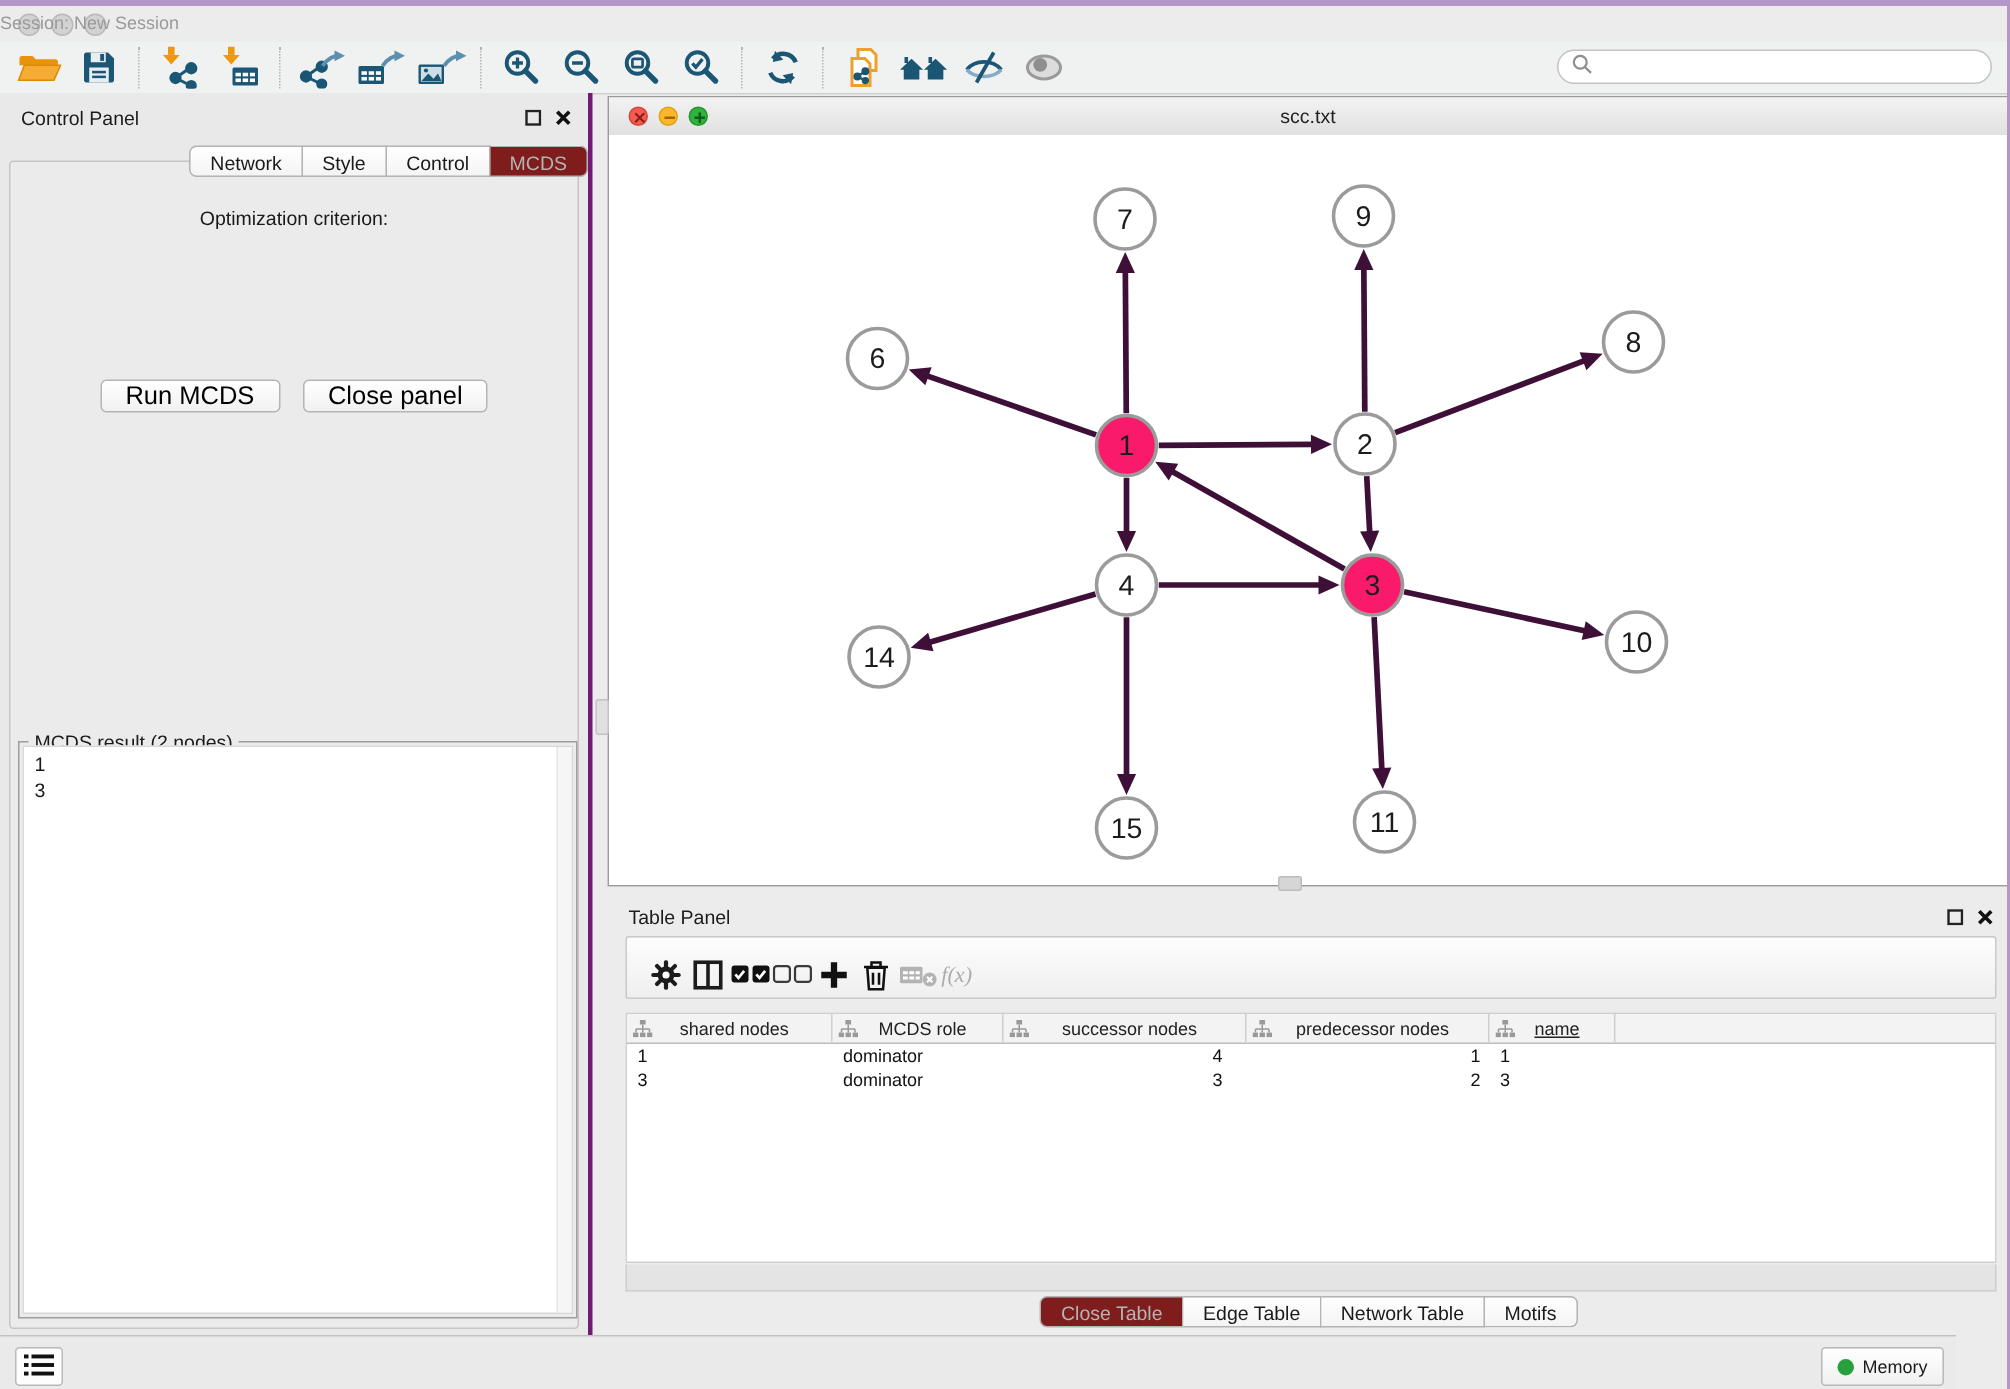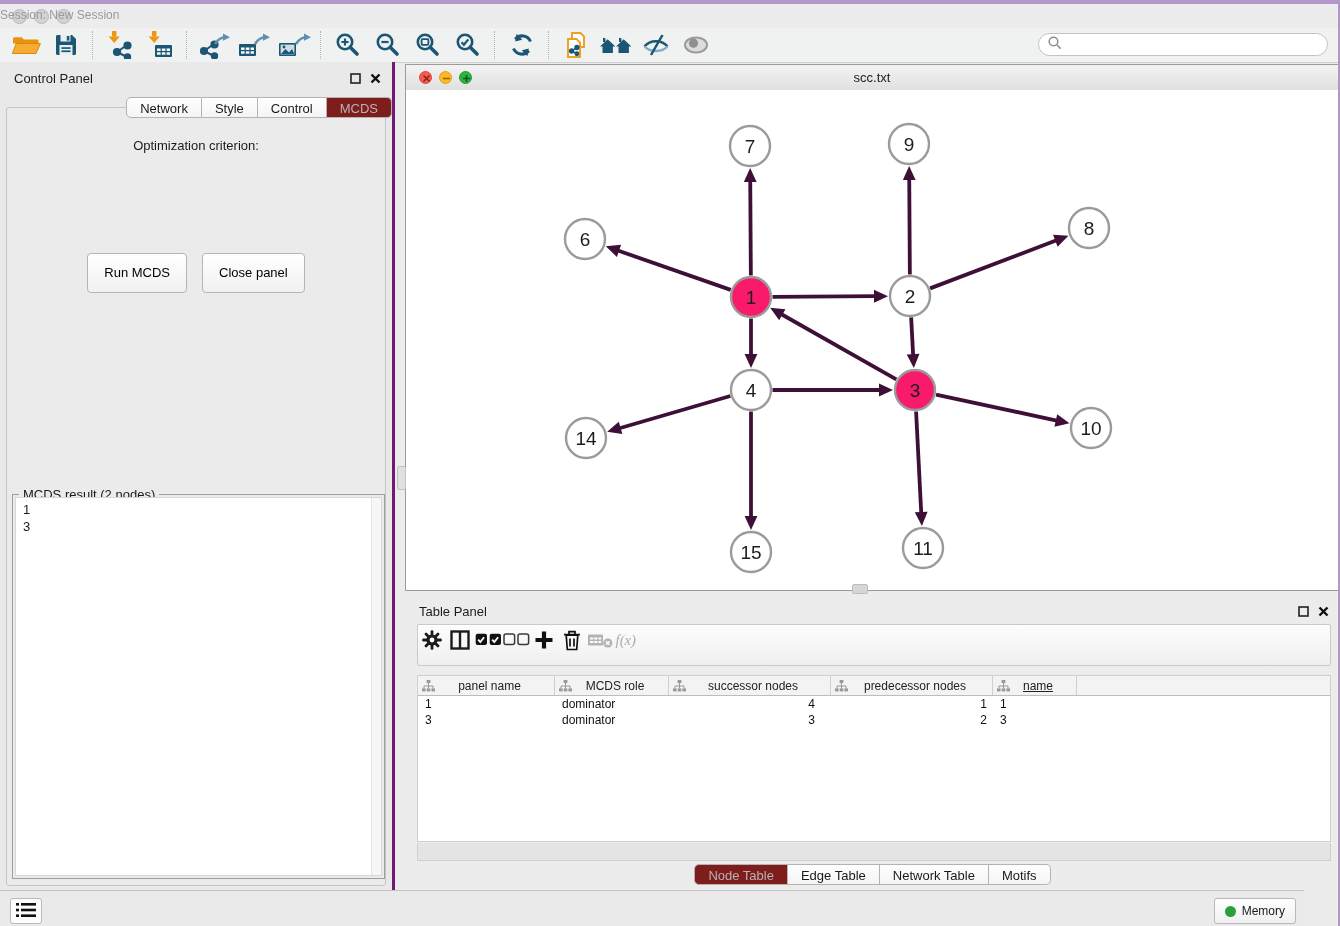--- a/index.html
+++ b/index.html
@@ -30,40 +30,40 @@
   .seg .tab:first-child{border-left:1px solid #b3b3b3;border-radius:5px 0 0 5px}
   .seg .tab:last-child{border-radius:0 5px 5px 0}
   .seg .tab.active{background:#7f1d1d;color:#b4b4b4}
   #cp-tabs{position:absolute;left:0;right:0;top:35px;display:flex;justify-content:flex-end;z-index:5}
   #cp-box{position:absolute;left:6px;right:6px;top:45px;bottom:4px;border:1px solid #c5c5c5;border-radius:3px;background:#ebebeb}
   #opt-label{position:absolute;left:0;right:0;top:76px;text-align:center;font-size:13px}
   #criterion-select{position:absolute;left:45px;top:158px;width:307px;height:22px;background:#fff;border:1px solid #b5b5b5;
     border-radius:4px;display:flex;align-items:center;box-sizing:border-box;padding-left:9px;font-size:13px}
   #criterion-select .stepper{margin-left:auto;margin-right:6px;display:flex;flex-direction:column;align-items:center;gap:1px}
   .btn-row{position:absolute;left:0;right:0;top:191px;display:flex;justify-content:center;gap:15px}
-  .mac-btn{background:linear-gradient(#ffffff,#f1f1f1);border:1px solid #b5b5b5;border-radius:4px;font-size:13px;
-    height:40px;line-height:20px;padding:0 16px;box-sizing:border-box}
+  .mac-btn{background:linear-gradient(#ffffff,#f1f1f1);border:1px solid #b5b5b5;border-radius:4px;font-size:17px;
+    height:22px;line-height:20px;padding:0 16px;box-sizing:border-box}
   #mcds-group{position:absolute;left:12px;top:432px;width:371px;height:383px;border:1px solid #9e9e9e}
   #mcds-group-label{position:absolute;left:6px;top:-8px;background:#ebebeb;padding:0 4px;font-size:13px}
   #mcds-result{position:absolute;left:2px;top:2px;right:2px;bottom:2px;background:#fff;border:1px solid #d8d8d8;overflow:hidden}
   #mcds-lines{padding:3px 0 0 7px;font-size:13px;line-height:17px}
   .scroll-track{position:absolute;right:0;top:0;bottom:0;width:9px;background:#f6f6f6;border-left:1px solid #e6e6e6}
   
   #net-frame{left:405px;top:64px;width:934px;height:527px;border:1px solid #9b9b9b;background:#fff;box-sizing:border-box}
   #net-titlebar{position:absolute;left:0;top:0;right:0;height:25px;background:linear-gradient(#f3f3f3,#e0e0e0);border-bottom:1px solid #b5b5b5}
   #net-title{position:absolute;left:0;right:0;top:5px;text-align:center;font-size:13px;color:#222}
   .tl{position:absolute;top:6px;width:13px;height:13px;border-radius:50%;box-sizing:border-box}
   #net-canvas{position:absolute;left:0;top:25px;right:0;bottom:0;background:#fff}
   
   .grip-v{left:397px;top:466px;width:7px;height:22px;background:#e0e0e0;border:1px solid #c2c2c2;border-radius:2px;z-index:30}
   .grip-h{left:852px;top:584px;width:14px;height:8px;background:#d6d6d6;border:1px solid #bdbdbd;border-radius:2px;z-index:30}
   
   #table-panel{left:405px;top:595px;width:935px;height:295px;background:#ececec}
   #tp-toolbar{position:absolute;left:12px;right:9px;top:29px;height:42px;background:linear-gradient(#fdfdfd,#efefef);
-    border:1px solid #c9c9c9;border-radius:2px;display:flex;align-items:flex-start;box-sizing:border-box;}
+    border:1px solid #c9c9c9;border-radius:2px;display:flex;align-items:flex-end;padding-left:12px;box-sizing:border-box;}
   .tp-btn{width:28px;height:30px;display:flex;align-items:center;justify-content:center}
   #nt-table{position:absolute;left:12px;right:9px;top:80px;bottom:48px;background:#fff;border:1px solid #cfcfcf;overflow:hidden}
   #nt-header{display:flex;height:19px;background:#f3f3f3;border-bottom:1px solid #bdbdbd}
   .hcell{display:flex;align-items:center;border-right:1px solid #cfcfcf;box-sizing:border-box;font-size:12px;color:#222;position:relative}
   .hcell .hicon{margin-left:4px;display:flex}
   .hcell .hlabel{flex:1;text-align:center;padding-right:10px}
   .trow{display:flex;height:16px;font-size:12px;color:#111}
   .tcell{box-sizing:border-box;overflow:hidden;white-space:nowrap}
   #tp-bottom-strip{position:absolute;left:12px;right:9px;bottom:29px;height:17px;background:#e4e4e4;border:1px solid #cfcfcf;border-top:none}
   #tp-tabs{position:absolute;left:0;right:0;bottom:5px;display:flex;justify-content:center}
@@ -487,21 +487,21 @@
             <svg width="13" height="12" viewBox="0 0 13 12">
               <g fill="#999">
                 <rect x="4.6" y="0" width="3.8" height="3"></rect>
                 <rect x="0" y="8.4" width="3.6" height="3"></rect>
                 <rect x="4.7" y="8.4" width="3.6" height="3"></rect>
                 <rect x="9.4" y="8.4" width="3.6" height="3"></rect>
               </g>
               <path d="M6.5 3v3M2 6h9M2 6v2.4M11 6v2.4M6.5 6v2.4" stroke="#999" fill="none"></path>
             </svg>
           </span>
-          <span class="hlabel">panel name</span>
+          <span class="hlabel">shared nodes</span>
         </div>
         <div class="hcell" style="width: 114px;">
           <span class="hicon">
             <svg width="13" height="12" viewBox="0 0 13 12">
               <g fill="#999">
                 <rect x="4.6" y="0" width="3.8" height="3"></rect>
                 <rect x="0" y="8.4" width="3.6" height="3"></rect>
                 <rect x="4.7" y="8.4" width="3.6" height="3"></rect>
                 <rect x="9.4" y="8.4" width="3.6" height="3"></rect>
               </g>
@@ -565,21 +565,21 @@
           <div class="tcell" style="width: 137px; text-align: left; padding: 1px 0px 0px 7px;">3</div>
           <div class="tcell" style="width: 114px; text-align: left; padding: 1px 0px 0px 7px;">dominator</div>
           <div class="tcell" style="width: 162px; text-align: right; padding: 1px 16px 0px 0px;">3</div>
           <div class="tcell" style="width: 162px; text-align: right; padding: 1px 6px 0px 0px;">2</div>
           <div class="tcell" style="width: 84px; text-align: left; padding: 1px 0px 0px 7px;">3</div>
         </div>
       </div>
   </div>
   <div id="tp-bottom-strip"></div>
   <div id="tp-tabs" class="seg">
-      <div class="tab active">Node Table</div>
+      <div class="tab active">Close Table</div>
       <div class="tab">Edge Table</div>
       <div class="tab">Network Table</div>
       <div class="tab">Motifs</div>
     </div>
 </div>
 
 <div class="abs" id="status-bar">
   <div id="list-btn">
     <span>
       <svg width="20" height="16">

